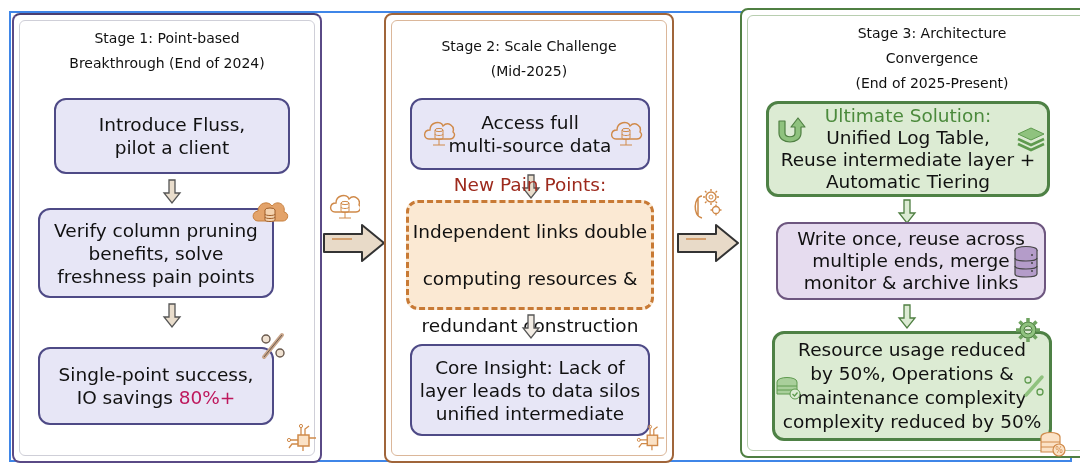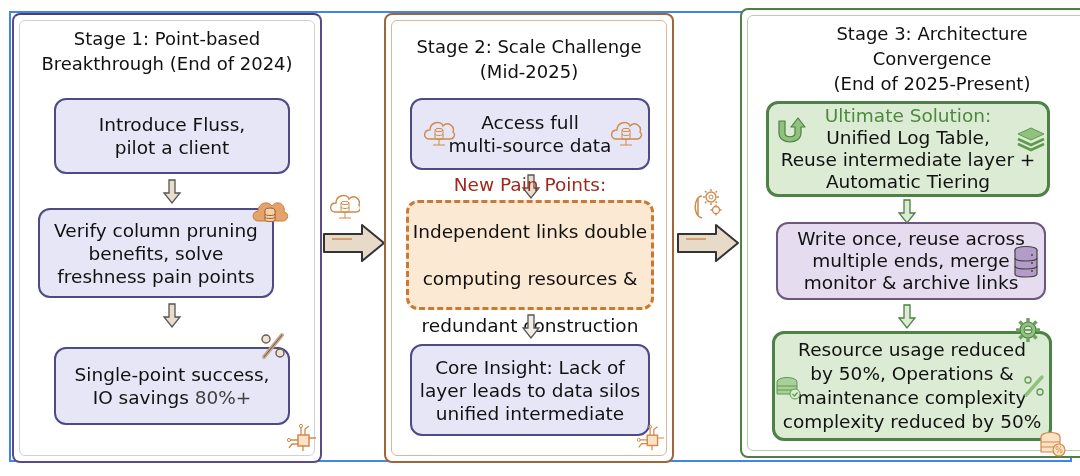--- a/index.html
+++ b/index.html
@@ -7,29 +7,29 @@
          font-family: "DejaVu Sans", sans-serif; color: #1d1d1d; }
   .outer { position: absolute; left: 9px; top: 11px; width: 1063px; height: 451px;
            border: 2px solid #3f86e8; box-sizing: border-box; }
   .stage { position: absolute; box-sizing: border-box; background: #fff; border-radius: 8px; }
   .stage.s1 { left: 12px; top: 13px; width: 310px; height: 450px; border: 2.5px solid #5a4a86; border-top-color:#4b3f70; }
   .stage.s2 { left: 384px; top: 13px; width: 290px; height: 450px; border: 2.5px solid #a0653a; }
   .stage.s3 { left: 740px; top: 8px; width: 384px; height: 450px; border: 2.5px solid #4f7f42; }
   .stage .inner { position: absolute; inset: 5px; border: 1px solid #cfcfd8; border-radius: 6px; pointer-events:none; }
   .s2 .inner { border-color: #dbb79a; }
   .s3 .inner { border-color: #b8ceb0; }
-  .title { position: absolute; left: 0; right: 0; text-align: center; font-size: 18px; line-height: 25px; color: #111; }
+  .title { position: absolute; left: 0; right: 0; text-align: center; font-size: 14px; line-height: 25px; color: #111; }
   .box { position: absolute; box-sizing: border-box; border-radius: 12px; text-align: center;
          display: flex; flex-direction: column; align-items: center; justify-content: center;
          font-size: 18.5px; line-height: 23px; color: #111; }
   .box.purple { background: #e7e6f6; border: 2.5px solid #4e4a86; }
   .box.lilac { background: #e6dcef; border: 2.5px solid #6d567f; }
   .box.orange { background: #fbe9d3; border: 3px dashed #c87a35; gap: 24px; }
   .box.green { background: #dcebd3; border: 3px solid #4e8145; }
-  .red { color: #404040; }
+  .red { color: #be185d; }
   .darkred { color: #9d2a1d; }
   .greentxt { color: #4b8a3c; }
   .down-arrow { position: absolute; width: 20px; height: 26px; }
   .icon { position: absolute; }
   .big-arrow { position: absolute; width: 64px; height: 42px; }
 </style>
 </head>
 <body>
 
 <div class="outer"></div>
@@ -57,21 +57,21 @@
   <svg class="icon" style="left:236px; top:180px; width:40px; height:32px" viewBox="0 0 40 32">
     <path d="M8 26 C2 26 1 17 8 16 C8 8 18 5 22 11 C26 5 36 8 34 17 C40 18 38 26 33 26 Z" fill="#e3a36a" stroke="#c7803f" stroke-width="1"></path>
     <ellipse cx="20" cy="15" rx="5" ry="2" fill="#f4d2ae" stroke="#a05f2a"></ellipse>
     <path d="M15 15 V25 C15 27 25 27 25 25 V15" fill="#f4d2ae" stroke="#a05f2a"></path>
     <path d="M15 19 C15 21 25 21 25 19 M15 22 C15 24 25 24 25 22" fill="none" stroke="#a05f2a"></path>
   </svg>
   <svg class="down-arrow" style="left:148px; top:288px" viewBox="0 0 20 26">
     <path d="M7 1 H13 V14 H18 L10 24 L2 14 H7 Z" fill="#e9ddcc" stroke="#555" stroke-width="1.3"></path>
   </svg>
 
-  <div class="box purple" style="left:40px; top:332px; width:236px; height:78px">
+  <div class="box purple" style="left:24px; top:332px; width:236px; height:78px">
     <div>Single-point success,</div>
     <div><span>IO savings </span><span class="red">80%+</span></div>
   </div>
   <svg class="icon" style="left:244px; top:316px; width:30px; height:30px" viewBox="0 0 30 30">
     <line x1="6" y1="26" x2="24" y2="4" stroke="#c8a58a" stroke-width="4" stroke-linecap="round"></line>
     <line x1="6" y1="26" x2="24" y2="4" stroke="#6a5a4e" stroke-width="1"></line>
     <circle cx="8" cy="8" r="4" fill="#f0e2d2" stroke="#6a5a4e" stroke-width="1.4"></circle>
     <circle cx="22" cy="22" r="4" fill="#f0e2d2" stroke="#6a5a4e" stroke-width="1.4"></circle>
   </svg>
   <svg class="icon" style="left:272px; top:408px; width:32px; height:30px" viewBox="0 0 32 30">

